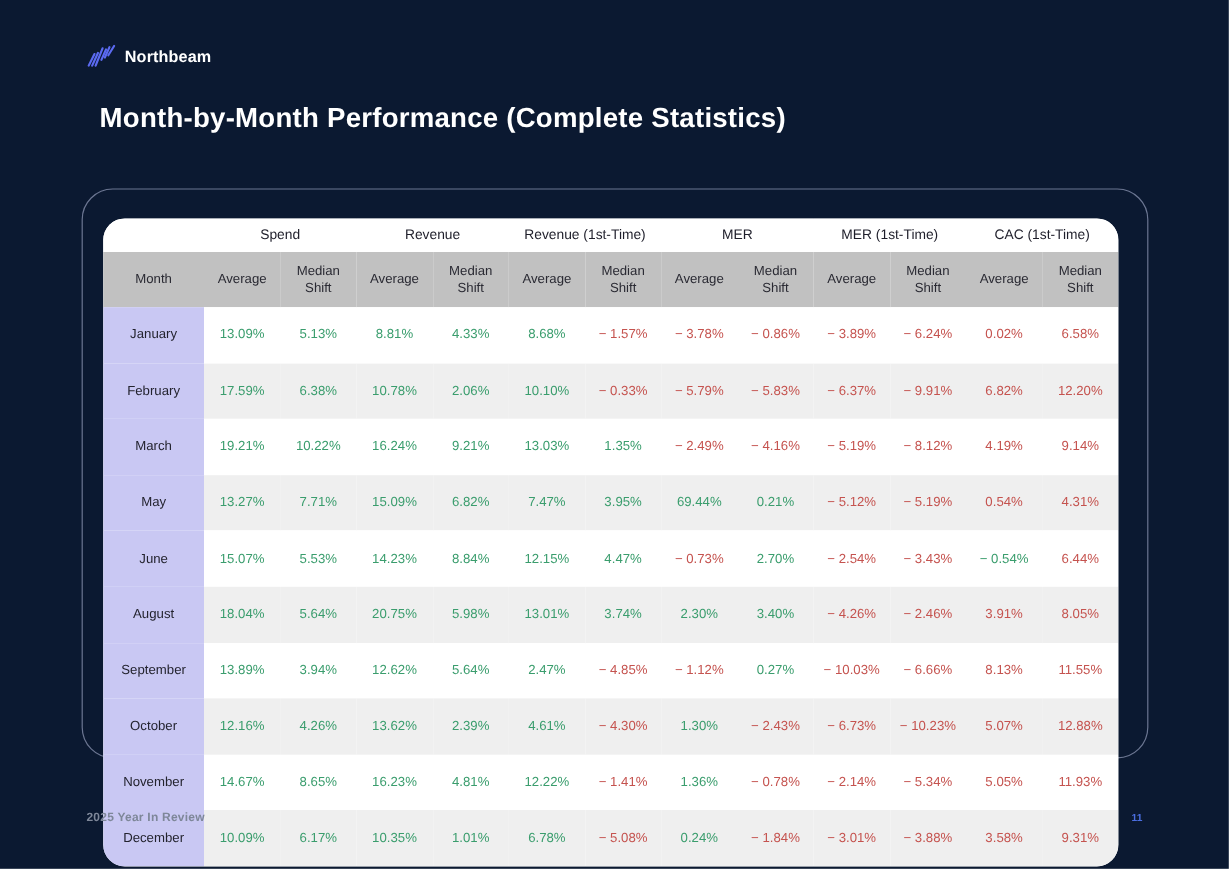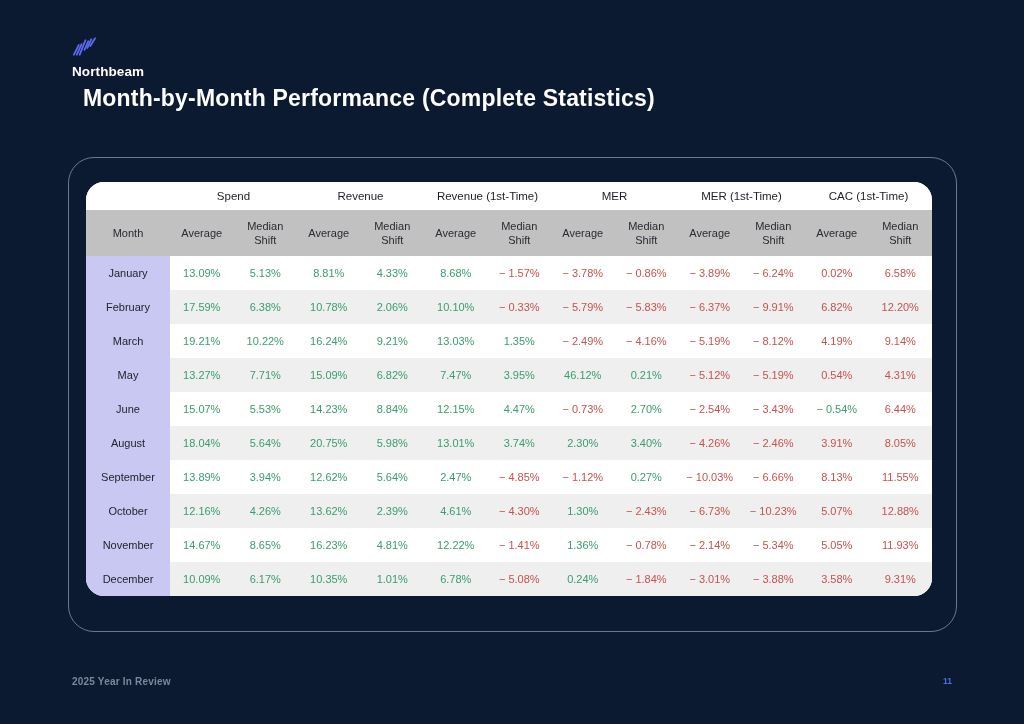--- a/index.html
+++ b/index.html
@@ -8,33 +8,33 @@
     --panel-border:rgba(188,194,226,0.55); --card-bg:#ffffff; --page-number:#4b6ee0;
     --footer-text:#7e8799; --header-text:#1e1e2a;
   }
   *{box-sizing:border-box;}
   html,body{margin:0;padding:0;}
   body{
     width:1024px;height:724px;position:relative;overflow:hidden;
     background:var(--background);
     font-family:"Liberation Sans","DejaVu Sans",sans-serif;
   }
-  .logo{position:absolute;left:72px;top:37px;display:flex;gap:7px;flex-direction:column;}
+  .logo{position:absolute;left:72px;top:37px;display:flex;align-items:center;gap:7px;}
   .logo svg{width:25px;height:20px;display:block;}
   .logo-text{color:#ffffff;font-size:13.5px;font-weight:700;letter-spacing:0.1px;}
   .title{
     position:absolute;left:71px;top:73px;margin:12px;color:#ffffff;
     font-size:23px;font-weight:800;letter-spacing:0.2px;
   }
   .panel{
     position:absolute;left:68px;top:157px;width:889px;height:475px;
     border:1px solid var(--panel-border);border-radius:26px;
   }
   .card{
-    position:absolute;left:17px;top:24px;width:846px;height:414px;
+    position:absolute;left:17px;top:24px;width:846px;height:540px;
     background:var(--card-bg);border-radius:18px;overflow:hidden;
   }
   table{width:100%;height:100%;border-collapse:collapse;table-layout:fixed;}
   col.c-month{width:84px;}
   thead tr.group th{
     height:28px;background:#ffffff;font-size:11.5px;font-weight:400;
     color:var(--header-text);text-align:center;vertical-align:middle;padding:0;
   }
   thead tr.subs th{
     height:46px;background:var(--subheader-bg);font-size:11px;font-weight:400;
@@ -169,21 +169,21 @@
               <td class="neg">9.14%</td>
             </tr>
             <tr>
               <td class="month">May</td>
               <td class="pos">13.27%</td>
               <td class="pos">7.71%</td>
               <td class="pos">15.09%</td>
               <td class="pos">6.82%</td>
               <td class="pos">7.47%</td>
               <td class="pos">3.95%</td>
-              <td class="pos">46.12%</td>
+              <td class="pos">69.44%</td>
               <td class="pos">0.21%</td>
               <td class="neg">− 5.12%</td>
               <td class="neg">− 5.19%</td>
               <td class="neg">0.54%</td>
               <td class="neg">4.31%</td>
             </tr>
             <tr>
               <td class="month">June</td>
               <td class="pos">15.07%</td>
               <td class="pos">5.53%</td>

